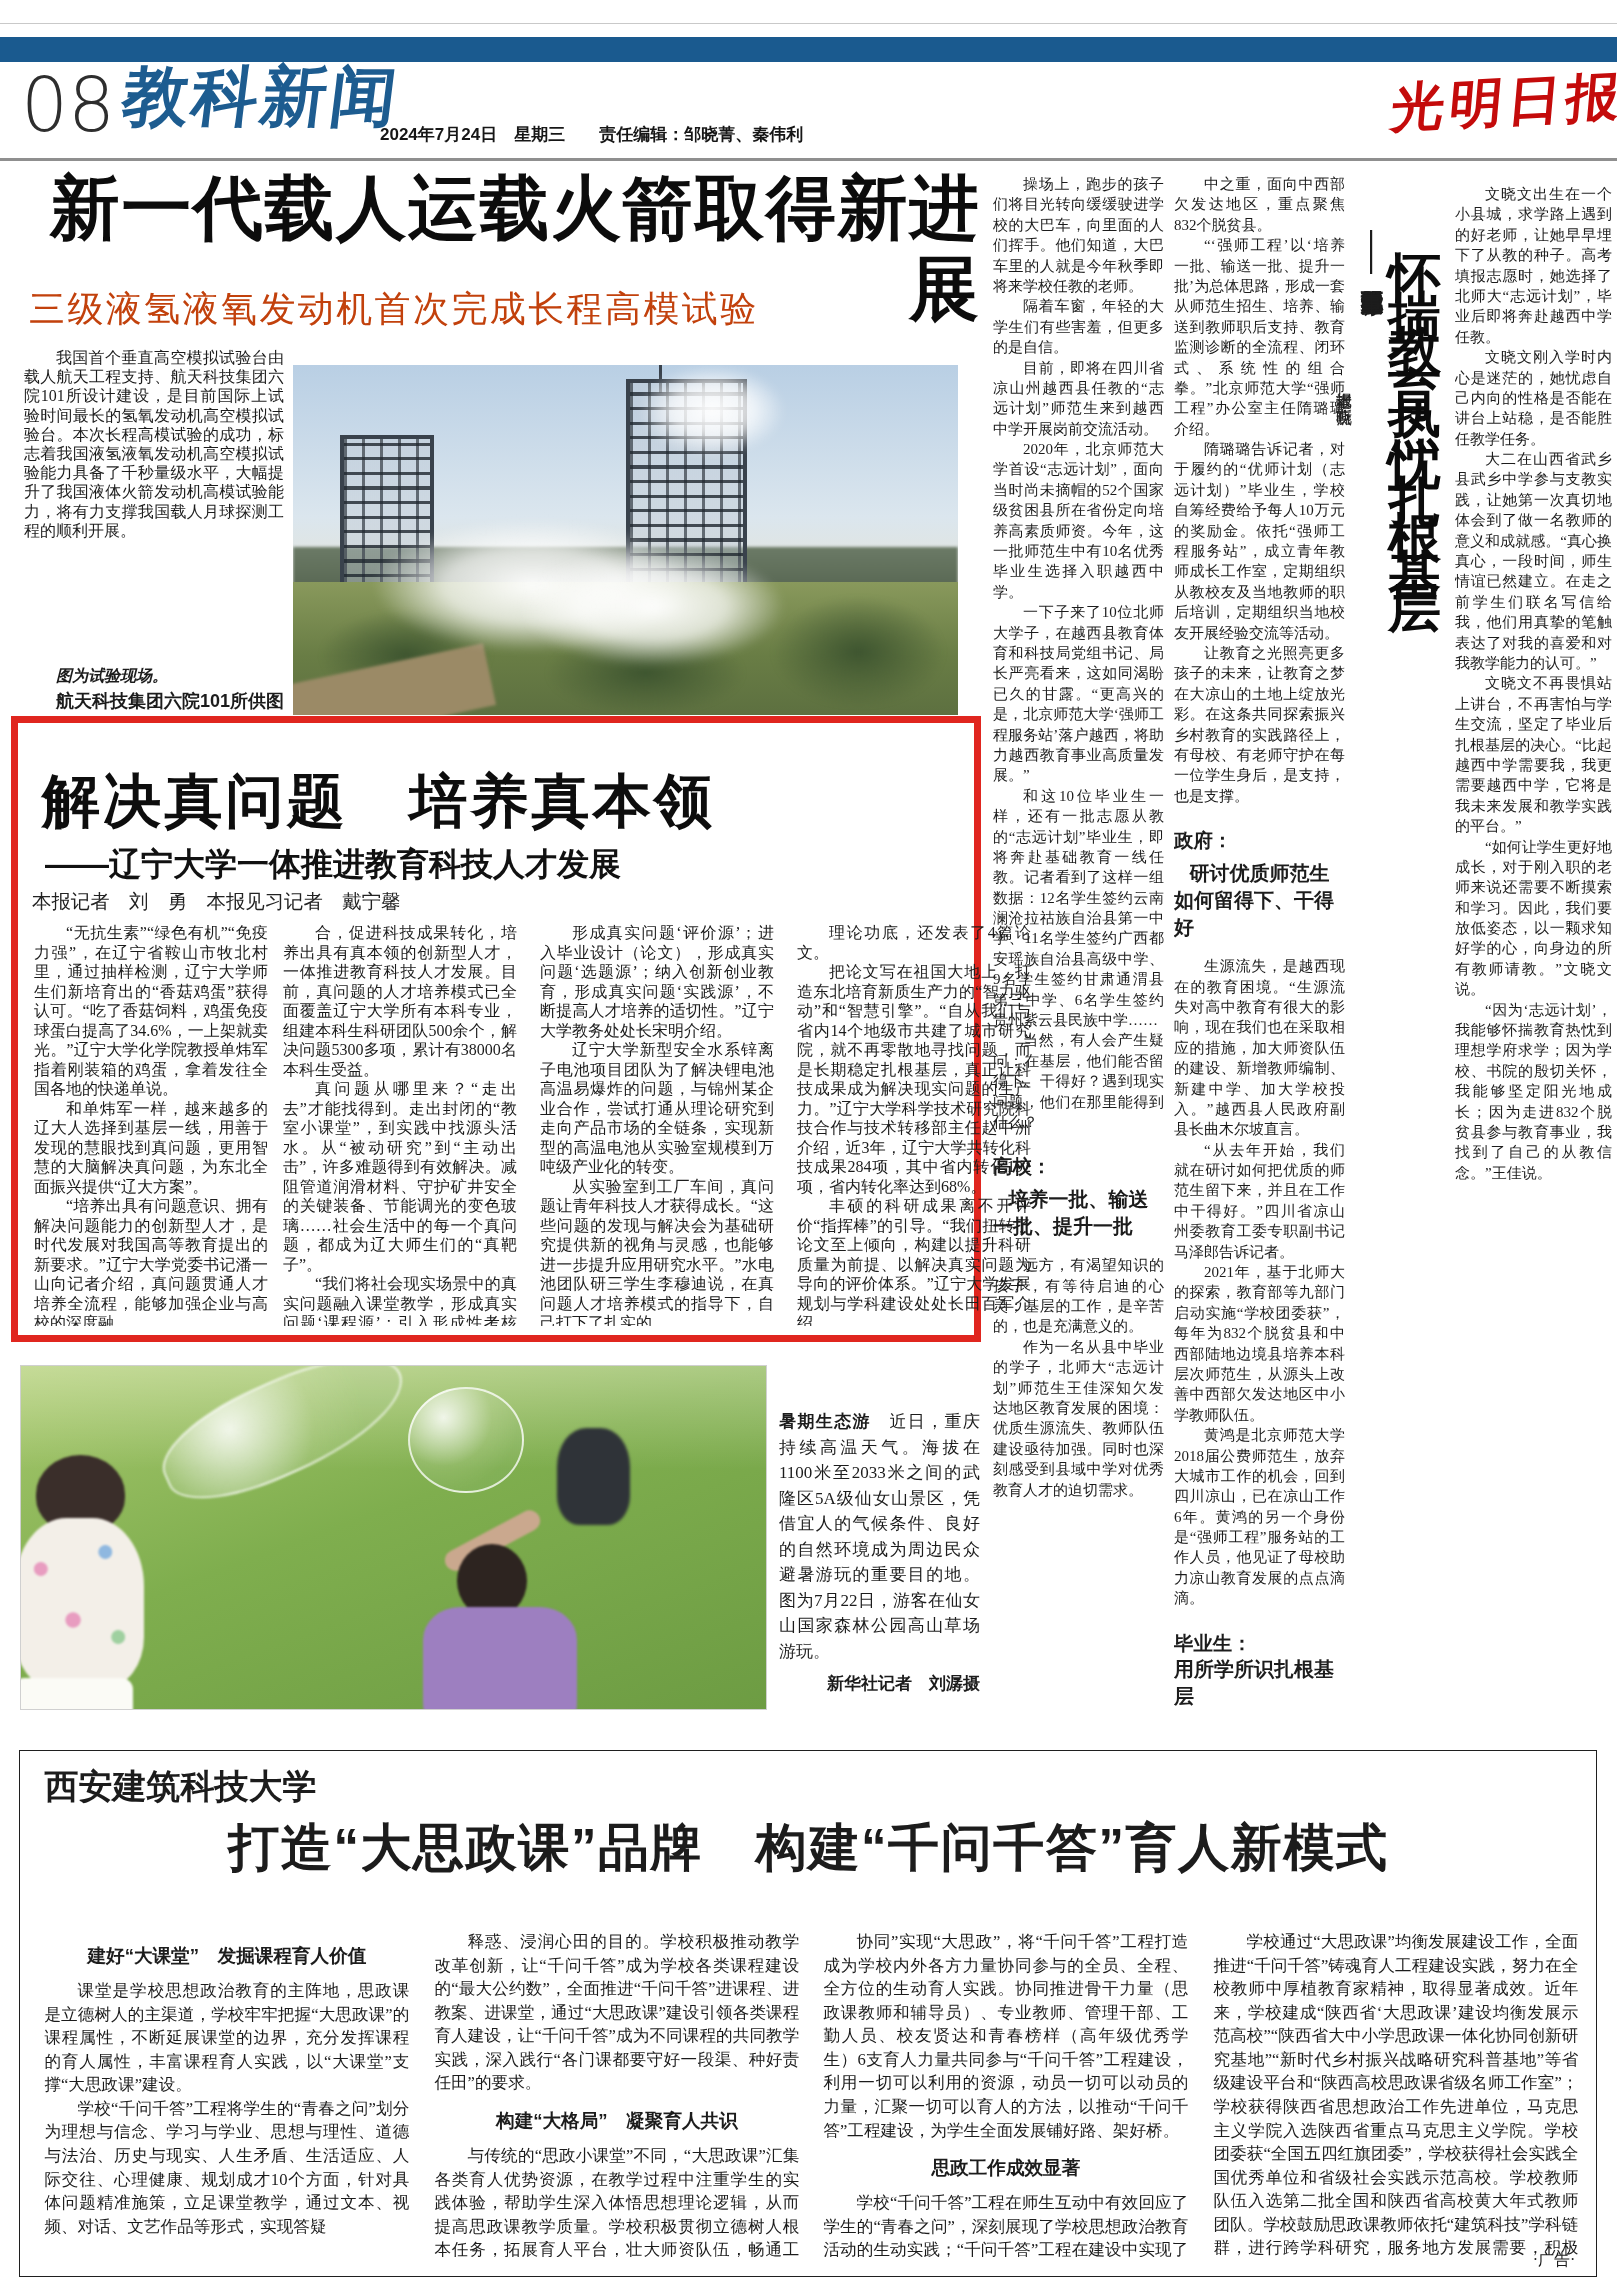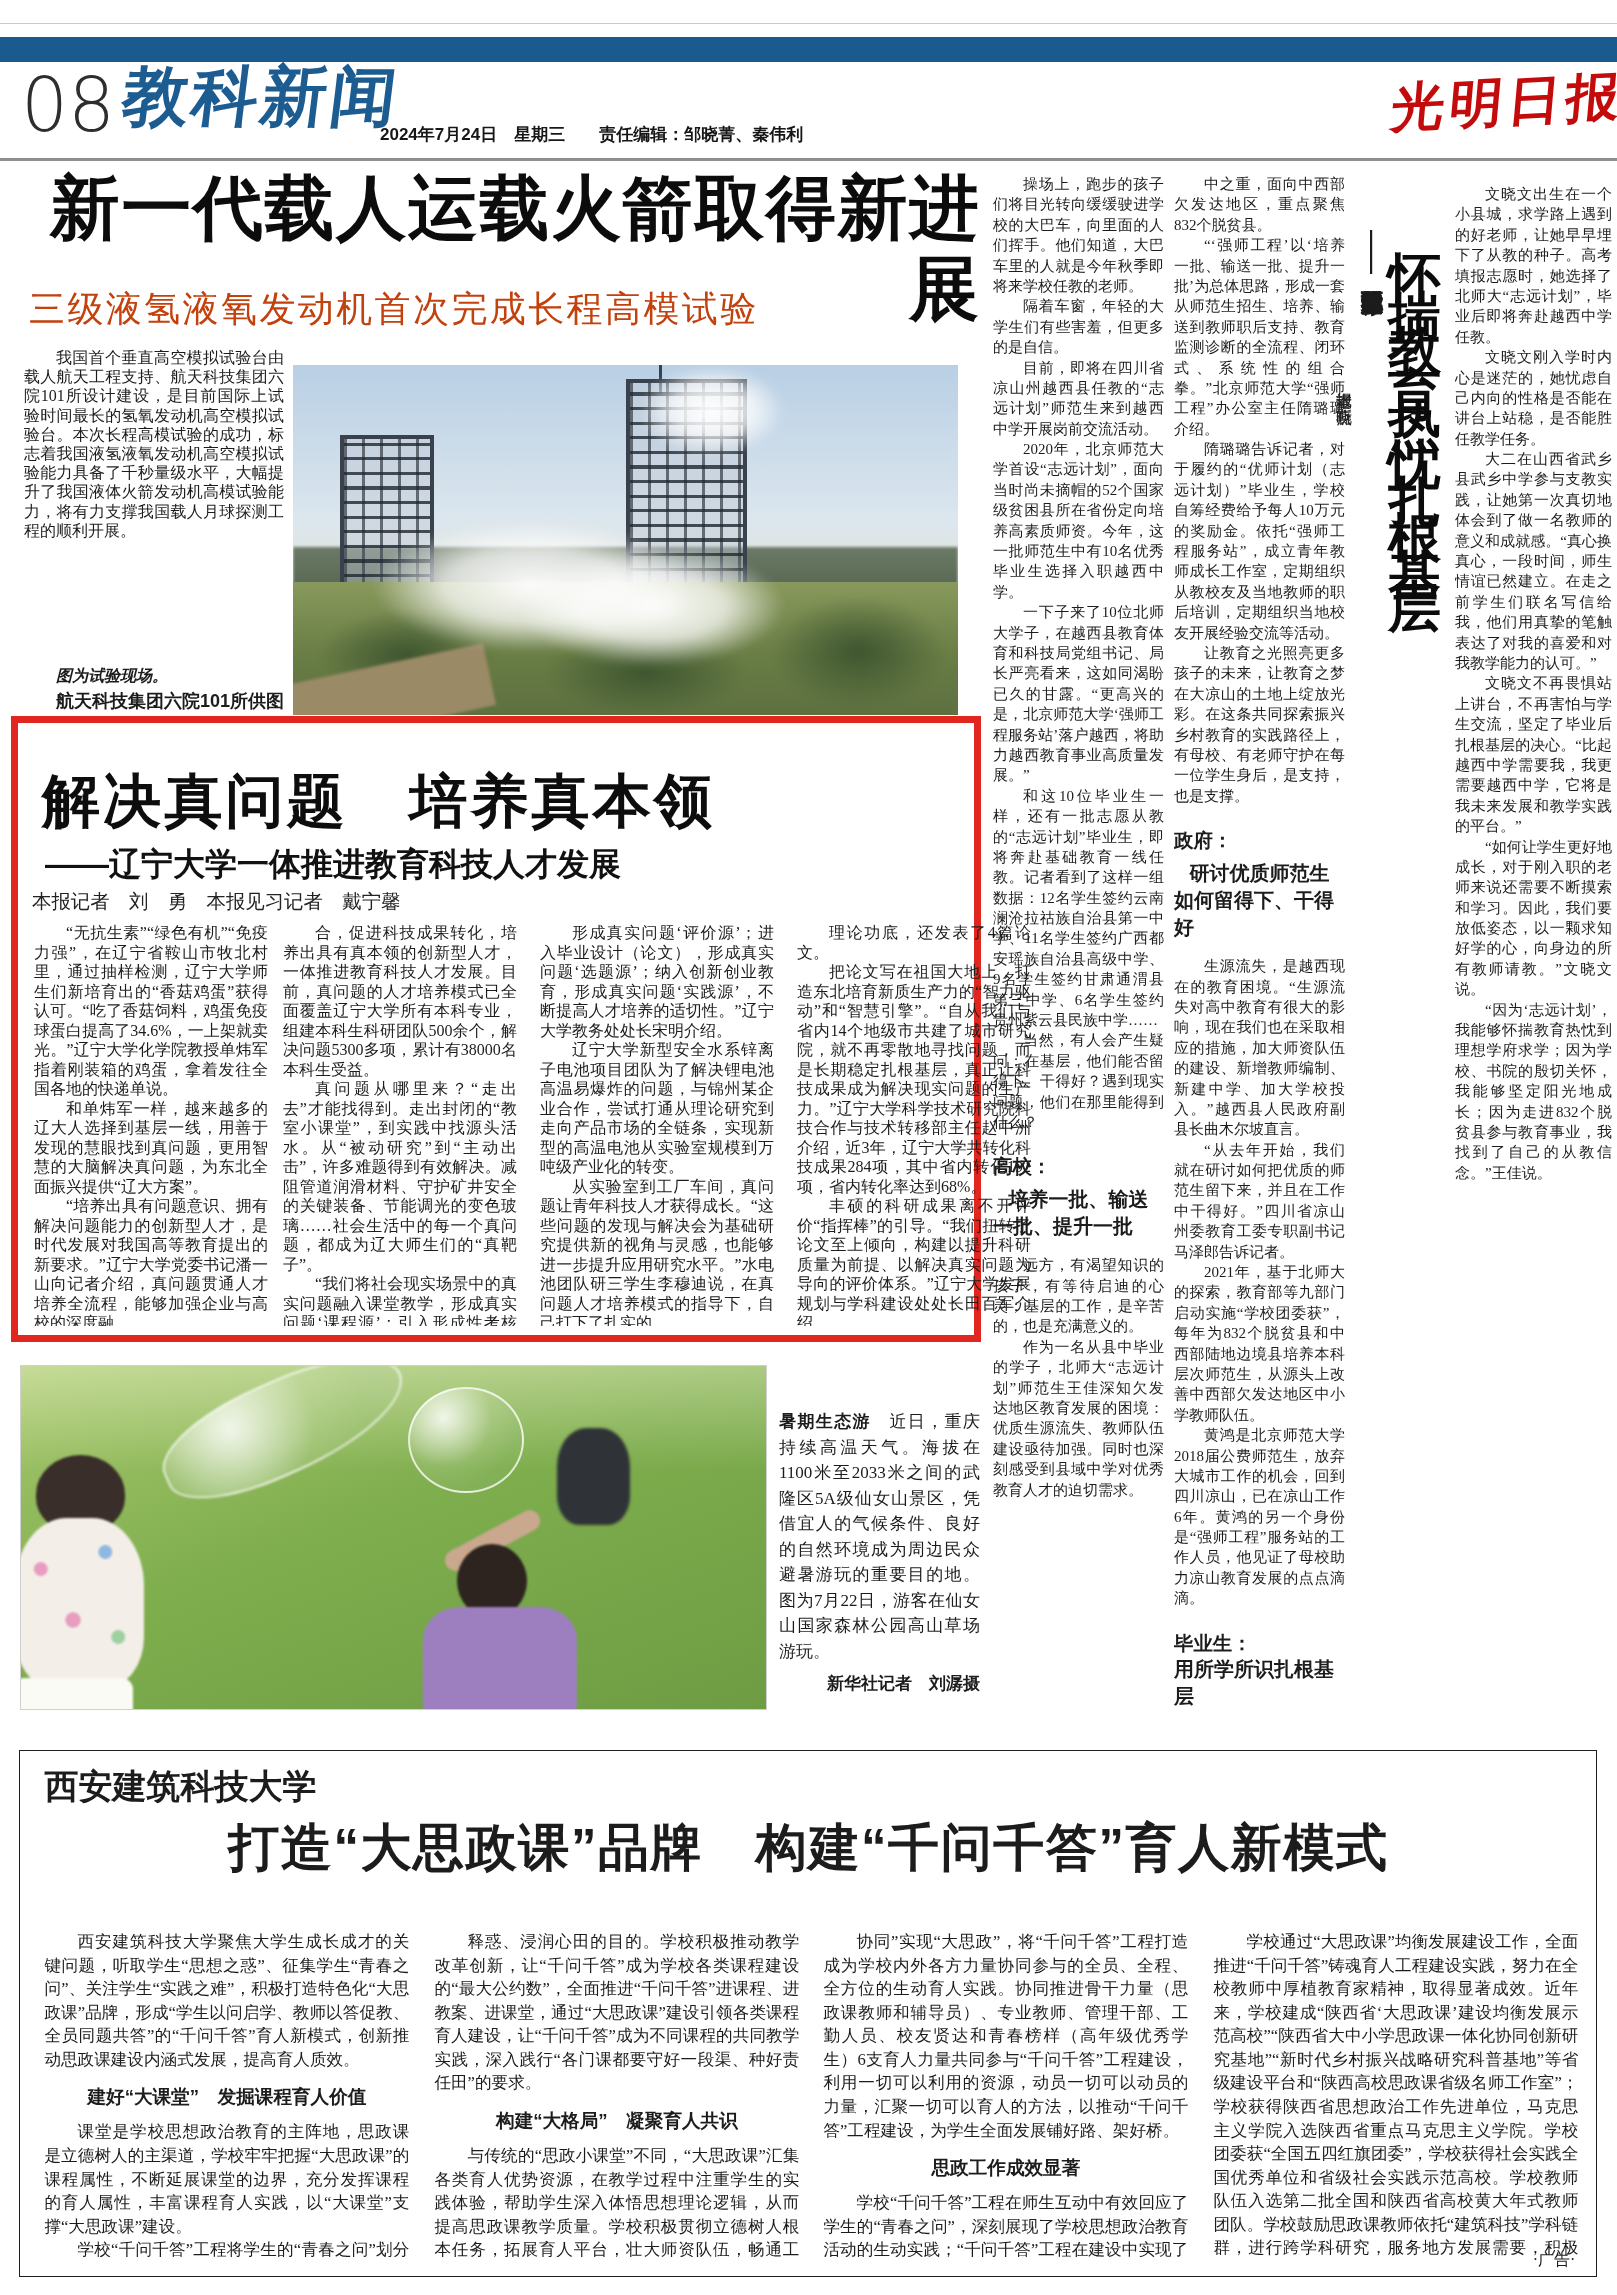--- a/index.html
+++ b/index.html
@@ -231,23 +231,20 @@
       <p class="para">大二在山西省武乡县武乡中学参与支教实践，让她第一次真切地体会到了做一名教师的意义和成就感。“真心换真心，一段时间，师生情谊已然建立。在走之前学生们联名写信给我，他们用真挚的笔触表达了对我的喜爱和对我教学能力的认可。”</p>
       <p class="para">文晓文不再畏惧站上讲台，不再害怕与学生交流，坚定了毕业后扎根基层的决心。“比起越西中学需要我，我更需要越西中学，它将是我未来发展和教学实践的平台。”</p>
       <p class="para">“如何让学生更好地成长，对于刚入职的老师来说还需要不断摸索和学习。因此，我们要放低姿态，以一颗求知好学的心，向身边的所有教师请教。”文晓文说。</p>
       <p class="para">“因为‘志远计划’，我能够怀揣教育热忱到理想学府求学；因为学校、书院的殷切关怀，我能够坚定阳光地成长；因为走进832个脱贫县参与教育事业，我找到了自己的从教信念。”王佳说。</p>
     </div>
 
   <div class="abs xbox">
     <div class="x-kicker">西安建筑科技大学</div>
     <div class="x-headline">打造“大思政课”品牌　构建“千问千答”育人新模式</div>
     <div class="x-col x-c1">
-      <div>
-          <p class="para">西安建筑科技大学聚焦大学生成长成才的关键问题，听取学生“思想之惑”、征集学生“青春之问”、关注学生“实践之难”，积极打造特色化“大思政课”品牌，形成“学生以问启学、教师以答促教、全员同题共答”的“千问千答”育人新模式，创新推动思政课建设内涵式发展，提高育人质效。</p>
-        </div>
       <div class="x-cross">建好“大课堂”　发掘课程育人价值</div>
       <div>
           <p class="para">课堂是学校思想政治教育的主阵地，思政课是立德树人的主渠道，学校牢牢把握“大思政课”的课程属性，不断延展课堂的边界，充分发挥课程的育人属性，丰富课程育人实践，以“大课堂”支撑“大思政课”建设。</p>
           <p class="para">学校“千问千答”工程将学生的“青春之问”划分为理想与信念、学习与学业、思想与理性、道德与法治、历史与现实、人生矛盾、生活适应、人际交往、心理健康、规划成才10个方面，针对具体问题精准施策，立足课堂教学，通过文本、视频、对话、文艺作品等形式，实现答疑</p>
         </div>
     </div>
     <div class="x-col x-c2">
       <div>
           <p class="para">释惑、浸润心田的目的。学校积极推动教学改革创新，让“千问千答”成为学校各类课程建设的“最大公约数”，全面推进“千问千答”进课程、进教案、进课堂，通过“大思政课”建设引领各类课程育人建设，让“千问千答”成为不同课程的共同教学实践，深入践行“各门课都要守好一段渠、种好责任田”的要求。</p>
         </div>

